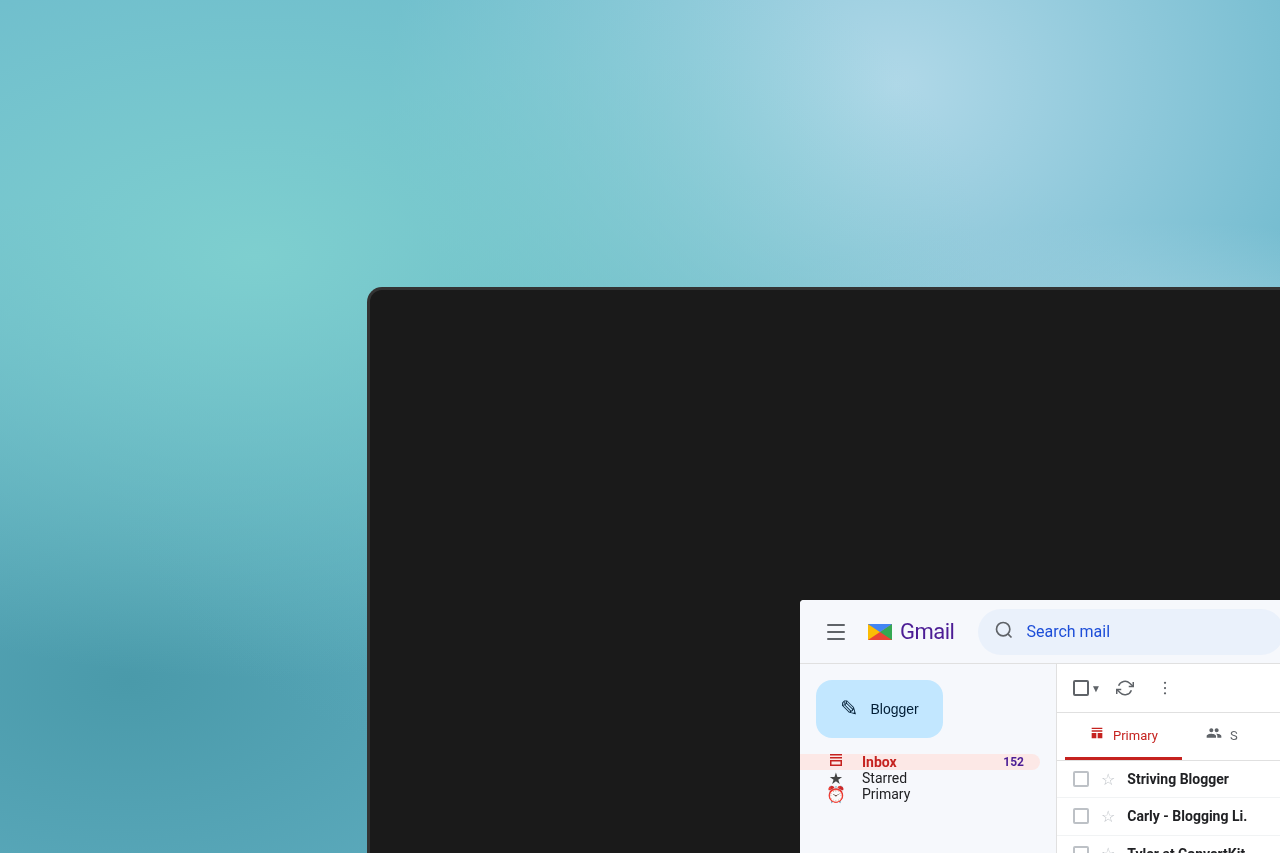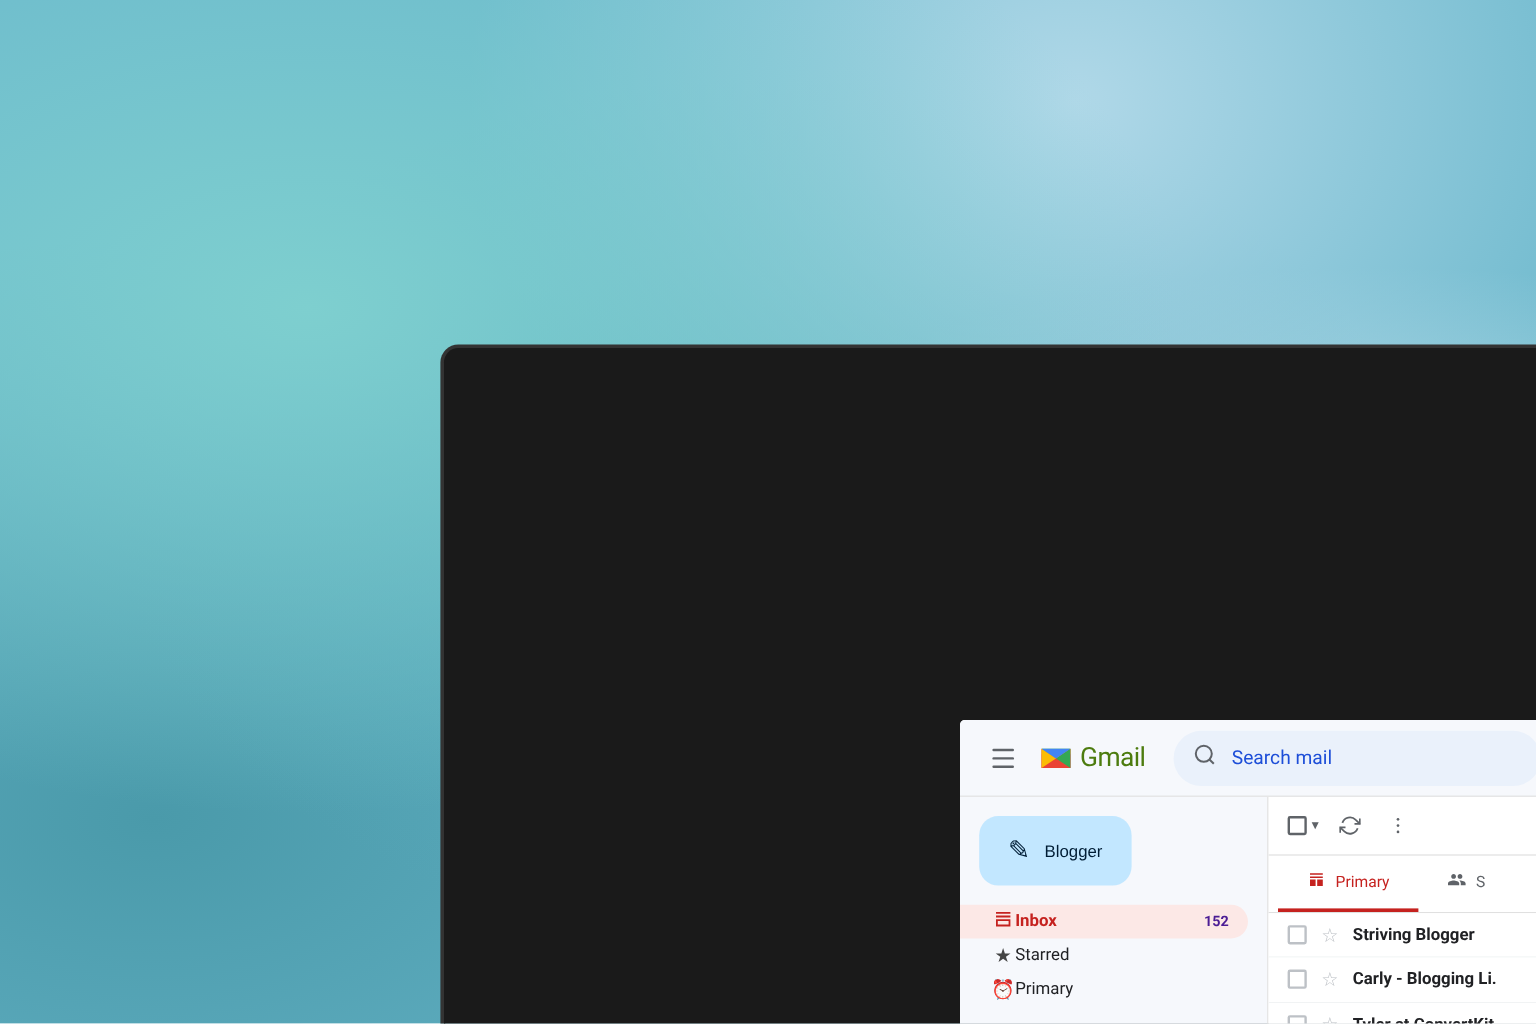--- a/index.html
+++ b/index.html
@@ -91,21 +91,21 @@
       text-decoration: none;
     }
 
     .gmail-m {
       width: 32px;
       height: 32px;
     }
 
     .gmail-wordmark {
       font-size: 22px;
-      color: #4d7c0f;
+      color: #4c1d95;
       font-weight: 400;
       letter-spacing: -0.5px;
     }
 
     .search-bar {
       flex: 1;
       max-width: 720px;
       height: 46px;
       background: #eaf1fb;
       border-radius: 24px;
@@ -160,22 +160,23 @@
 
     .compose-plus {
       font-size: 22px;
       color: #001d35;
       font-weight: 300;
     }
 
     .nav-item {
       display: flex;
       align-items: center;
+      gap: 16px;
       padding: 4px 16px 4px 26px;
-      height: 28px;
+      height: 16px;
       cursor: pointer;
       border-radius: 0 16px 16px 0;
       margin-right: 16px;
       font-size: 14px;
       color: #202124;
     }
     .nav-item.active {
       background: #fce8e6;
       font-weight: 700;
     }

